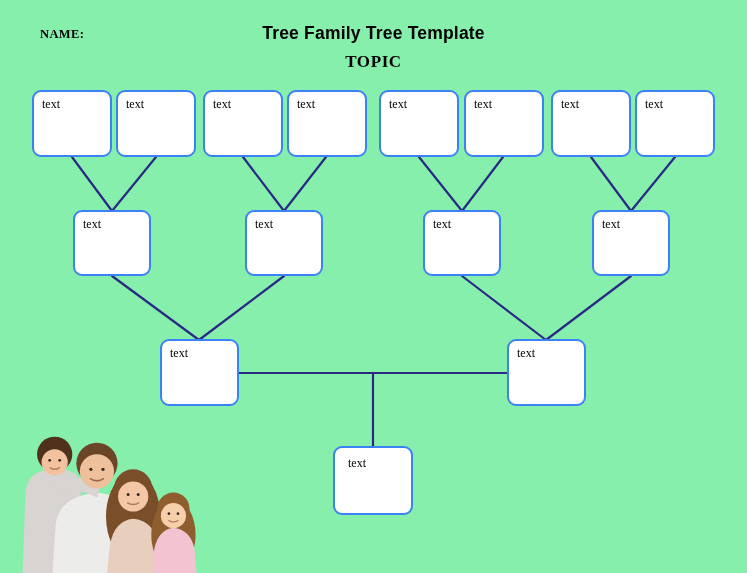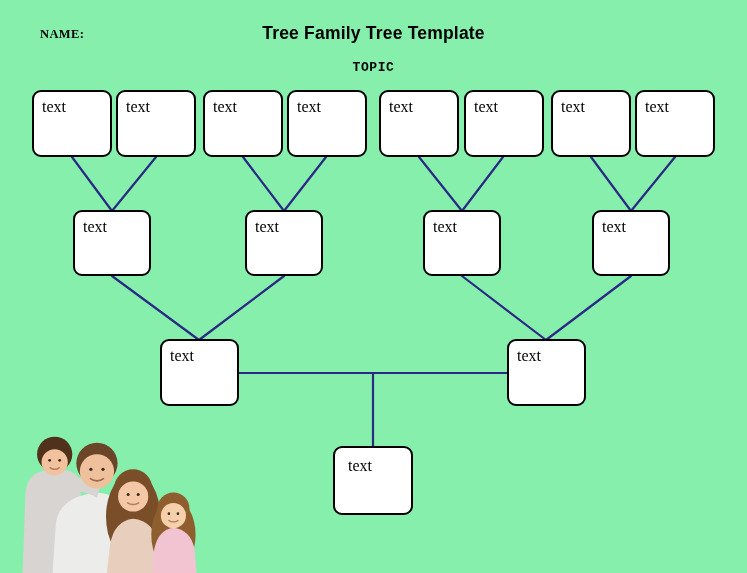--- a/index.html
+++ b/index.html
@@ -11,29 +11,29 @@
     position:absolute; left:40px; top:27px;
     font-weight:bold; font-size:12.5px; letter-spacing:0.4px;
     font-family:"Liberation Serif", serif;
   }
   .title {
     position:absolute; left:0; top:23px; width:747px; text-align:center;
     font-family:"Liberation Sans", sans-serif; font-weight:bold; font-size:17.5px;
     letter-spacing:0.2px;
   }
   .topic {
-    position:absolute; left:0; top:60px; width:747px; text-align:center;
-    font-weight:bold; font-size:13px; letter-spacing:0.6px;
-    font-family:Liberation Mono, monospace;
+    position:absolute; left:0; top:52px; width:747px; text-align:center;
+    font-weight:bold; font-size:17px; letter-spacing:0.6px;
+    font-family:Liberation Serif, serif;
   }
   .connector-layer { position:absolute; left:0; top:0; width:747px; height:573px; }
   .node {
     position:absolute; box-sizing:border-box; background:#ffffff;
-    border:2px solid #000000; border-radius:9px;
-    font-size:16px; font-family:"Liberation Serif", serif;
+    border:2px solid #3b82f6; border-radius:9px;
+    font-size:12px; font-family:"Liberation Serif", serif;
     padding:6px 0 0 8px; line-height:1.1;
   }
   .node.pad-wide { padding-left:13px; padding-top:9px; }
   
   .r1 { top:90px; width:80px; height:67px; }
   .p1 { left:32px; }  .p2 { left:116px; } .p3 { left:203px; } .p4 { left:287px; }
   .p5 { left:379px; } .p6 { left:464px; } .p7 { left:551px; } .p8 { left:635px; }
   
   .r2 { top:210px; width:78px; height:66px; }
   .g1 { left:73px; } .g2 { left:245px; } .g3 { left:423px; } .g4 { left:592px; }

